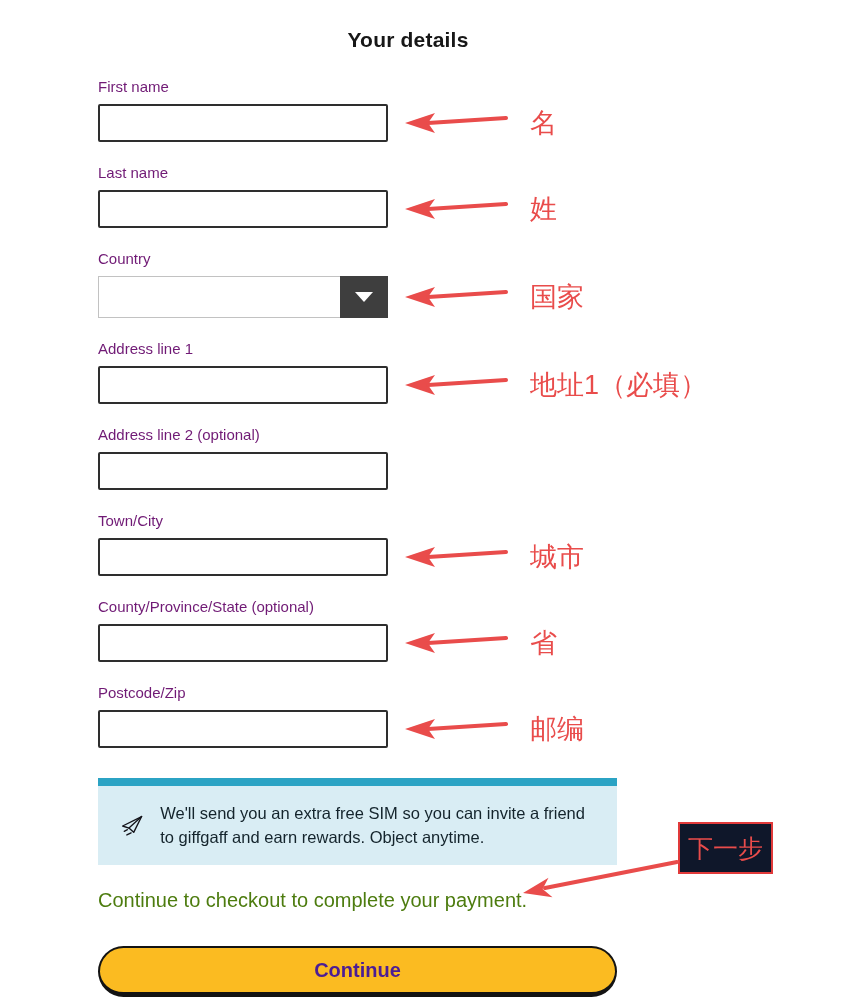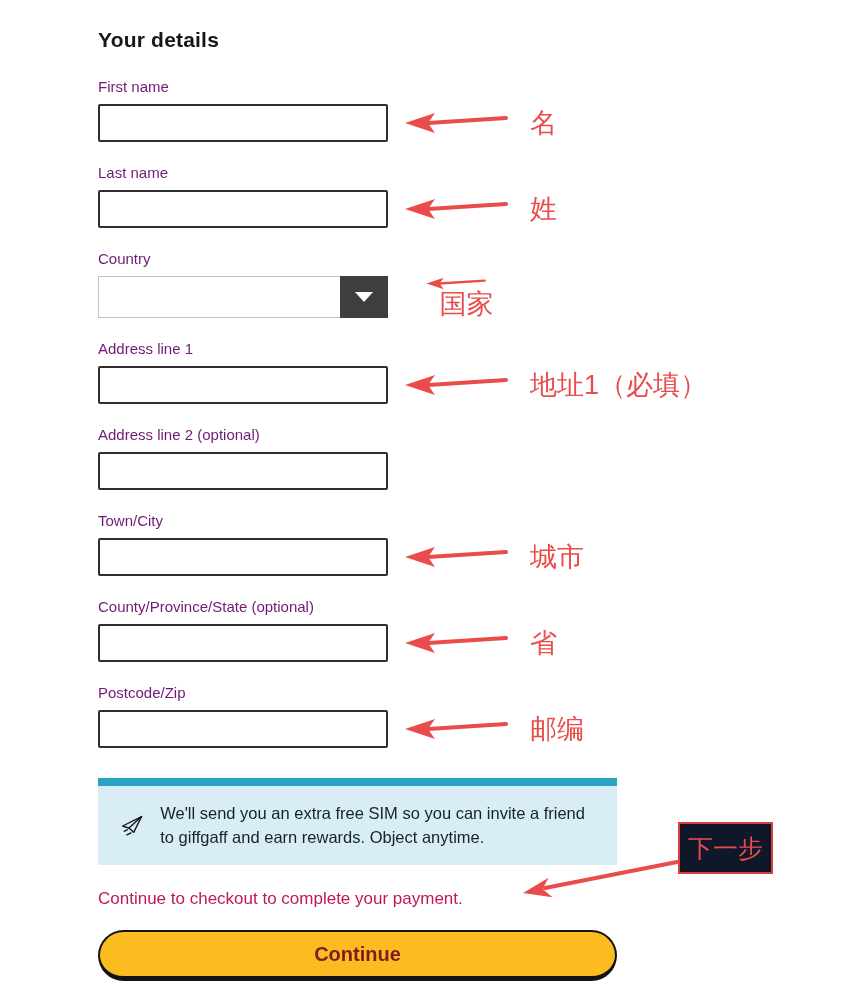--- a/index.html
+++ b/index.html
@@ -1,49 +1,49 @@
 <!DOCTYPE html>
 <html><head>
 <meta charset="utf-8">
 <style>
   * { box-sizing: border-box; }
   html,body { margin:0; padding:0; background:#ffffff; }
   body { font-family:"Liberation Sans","DejaVu Sans",sans-serif; }
   .page { position:relative; width:865px; height:1002px; background:#ffffff; overflow:hidden; }
   .content { position:absolute; left:98px; top:28px; width:620px; }
 
-  .page-title { font-size:21px; font-weight:800; color:#171717; margin:0 0 25px 0; letter-spacing:.2px; }
+  .page-title { font-size:21px; font-weight:800; color:#171717; margin:0 0 25px 0; letter-spacing:.2px;text-align:center; }
 
   .field { position:relative; margin-bottom:21px; width:520px; }
   .field-label { display:block; font-size:15px; color:#701a75; margin-bottom:8px; line-height:19px; }
   .text-input { display:block; width:290px; height:38px; background:#fff;
                 border:2px solid #2e2e2e; border-radius:2px; padding:0 10px; font-size:16px; color:#222; }
 
   .select-wrap { position:relative; width:290px; height:42px; background:#fff; border:1px solid #c2c2c2; cursor:pointer; }
   .select-value { position:absolute; left:10px; top:10px; font-size:16px; color:#222; }
   .select-btn { position:absolute; top:-1px; right:-1px; width:48px; height:42px; background:#3e3e3e;
                 display:flex; align-items:center; justify-content:center; }
   .tri-down { width:0; height:0; border-left:9px solid transparent; border-right:9px solid transparent;
               border-top:10px solid #ffffff; }
 
   
   .anno { position:absolute; left:305px; top:27px; height:38px; display:flex; align-items:center; pointer-events:none; }
-  .field.is-select .anno { height:42px;flex-direction:column; }
+  .field.is-select .anno { height:42px; }
   .anno-text { color:#e94c4b; font-size:27px; margin-left:22px; white-space:nowrap; line-height:1; }
 
   .infobox { width:519px; margin-top:30px; }
   .infobox-bar { height:8px; background:#2ba3c4; }
   .infobox-body { background:#d9edf4; min-height:79px; display:flex; align-items:center; gap:16px; padding:14px 22px 14px 22px; }
   .infobox-text { font-size:16.5px; line-height:1.45; color:#14242c; }
 
-  .checkout-note { margin-top:24px; font-size:17px; color:#be185d; width:519px; }
+  .checkout-note { margin-top:24px; font-size:20px; color:#4d7c0f; width:519px; }
 
-  .continue-btn { display:block; margin-top:21px; width:519px; height:51px; background:#fbbb21;
+  .continue-btn { display:block; margin-top:34px; width:519px; height:51px; background:#fbbb21;
                   border:2px solid #131313; border-bottom-width:5px; border-radius:26px;
-                  font-family:inherit; font-size:20px; font-weight:bold; color:#7f1d1d; cursor:pointer; }
+                  font-family:inherit; font-size:20px; font-weight:bold; color:#4c1d95; cursor:pointer; }
 
   .next-step-box { position:absolute; left:678px; top:822px; width:95px; height:52px;
                    border:2px solid #e13a3a; background:#0f172a; display:flex; align-items:center; justify-content:center; }
   .next-step-text { color:#e94c4b; font-size:25px; line-height:1; white-space:nowrap; }
   .diag-arrow { position:absolute; left:505px; top:845px; pointer-events:none; }
 </style>
 </head>
 <body>
 
 <div class="page">

